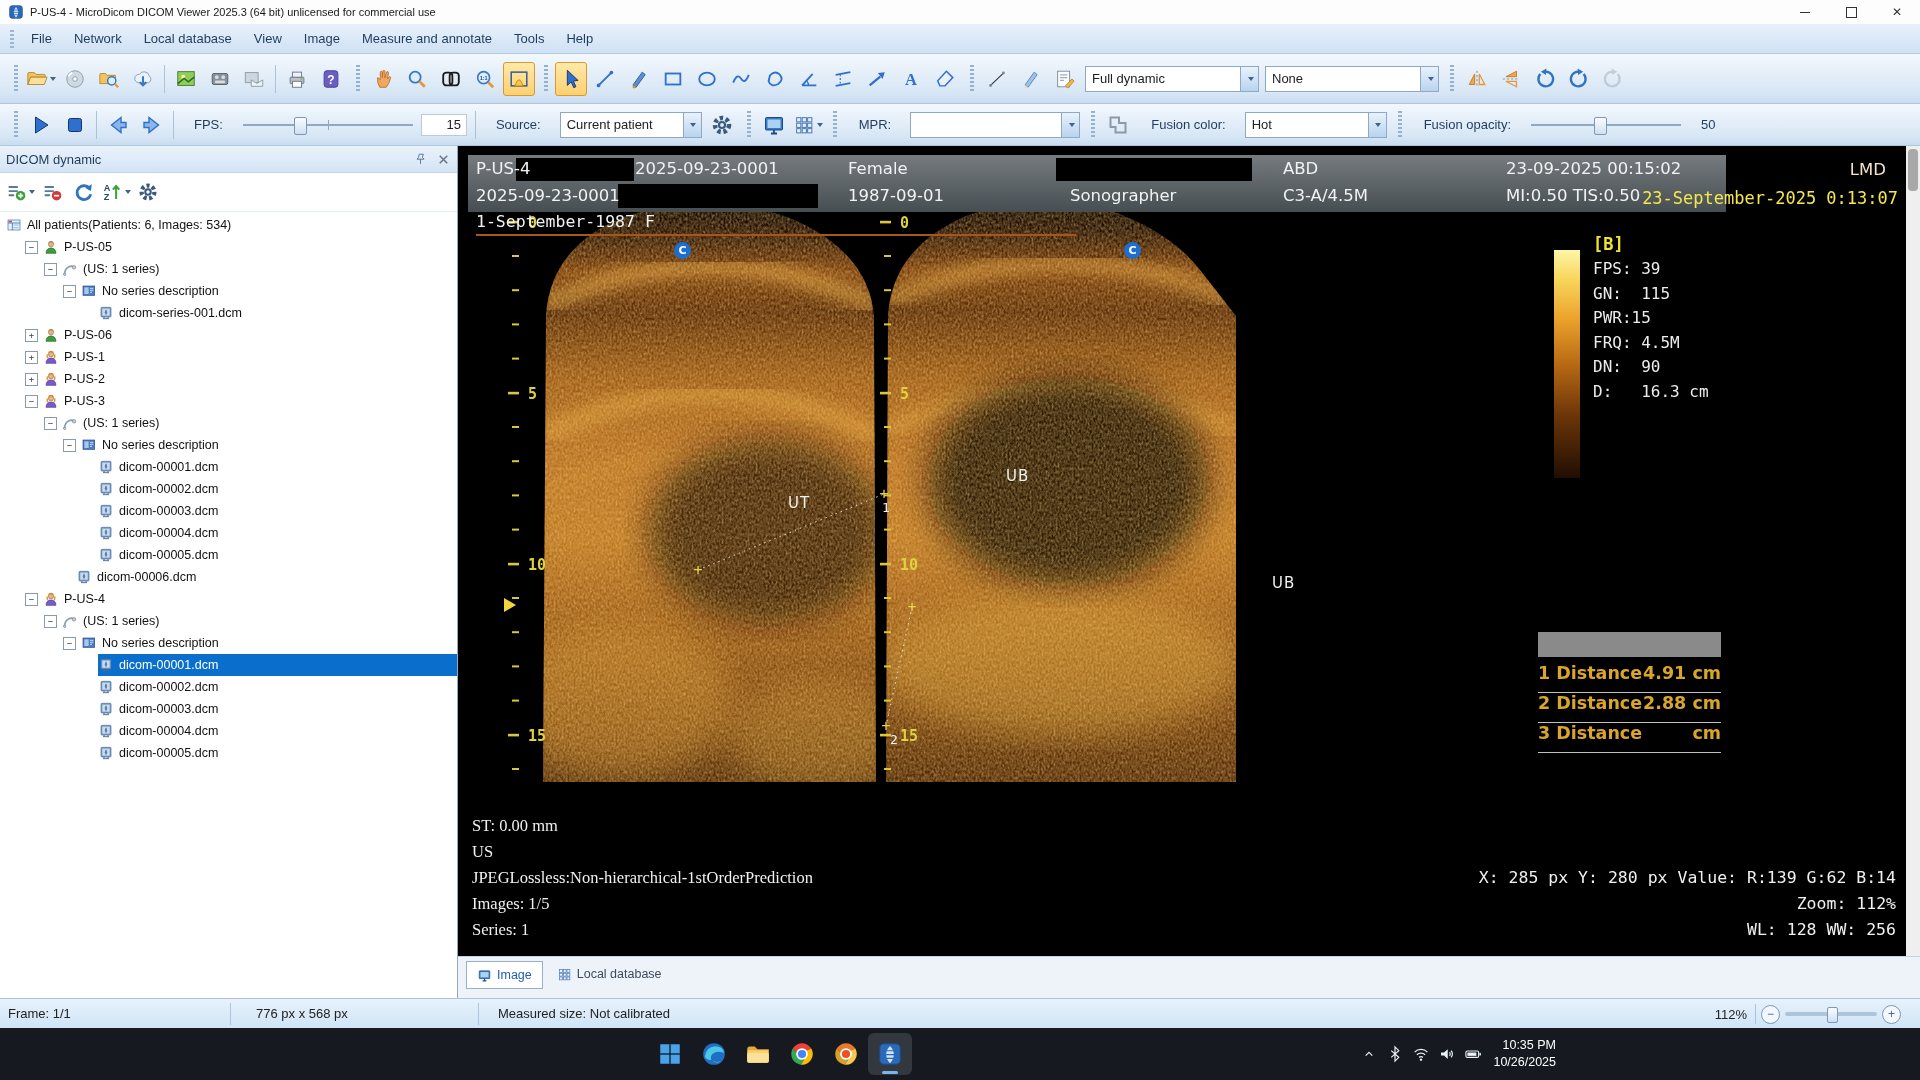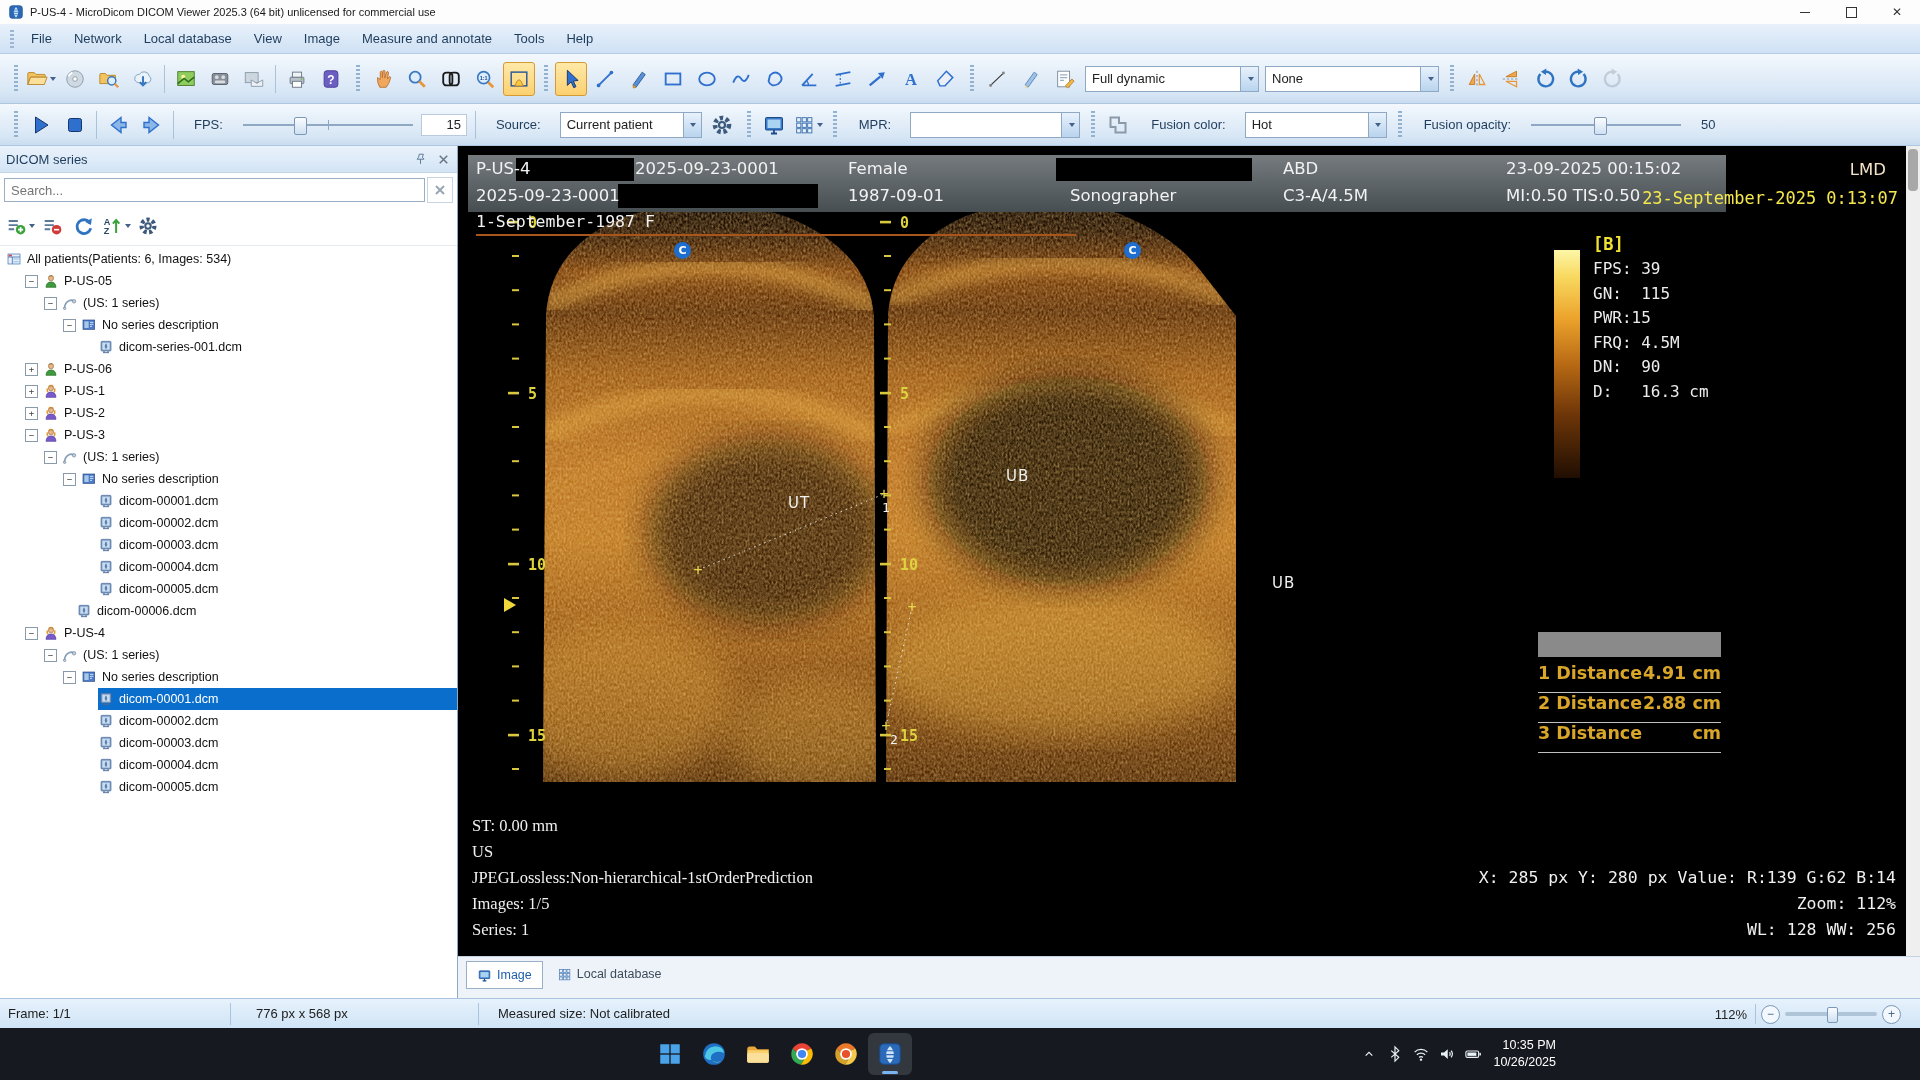--- a/index.html
+++ b/index.html
@@ -568,43 +568,33 @@
       <span class="tlabel">Fusion opacity:</span>
       <div class="slider" style="width: 150px;">
         <div class="track"></div>
         <div class="thumb" style="left: 63px;"></div>
       </div>
       <span class="tlabel">50</span>
     </div>
 
   <div class="browser">
     <div class="b-head">
-      <span class="bt">DICOM series</span>
+      <span class="bt">DICOM dynamic</span>
       <span class="hico" id="pinico">
           <span style="display: flex;">
             <svg viewBox="0 0 24 24" width="15" height="15">
               <path d="M10 3.5 H16.5 L15 8.5 L17.5 11.5 H6.5 L9 8.5 Z" fill="none" stroke="#5a7490" stroke-width="1.5"></path>
               <path d="M12 11.5 V19" stroke="#5a7490" stroke-width="1.5"></path>
             </svg>
           </span>
         </span>
       <span class="hico" id="closepico">
           <span style="display: flex;">
             <svg viewBox="0 0 24 24" width="15" height="15">
               <path d="M6 6 L18 18 M18 6 L6 18" stroke="#6a7684" stroke-width="2.4"></path>
-            </svg>
-          </span>
-        </span>
-    </div>
-    <div class="b-search">
-      <input placeholder="Search..." style="">
-      <span class="clr" id="searchclr">
-          <span style="display: flex;">
-            <svg viewBox="0 0 24 24" width="16" height="16">
-              <path d="M6 6 L18 18 M18 6 L6 18" stroke="#9aa6b2" stroke-width="3"></path>
             </svg>
           </span>
         </span>
     </div>
     <div class="b-tools" id="btools">
         <div class="tb-btn">
           <span style="display: flex;">
             <svg viewBox="0 0 24 24" width="22" height="22">
               <path d="M4 6.5 H14 M4 11 H14 M4 15.5 H10" stroke="#5a7a9a" stroke-width="2"></path>
               <circle cx="17" cy="16" r="5.2" fill="#39a339"></circle>

